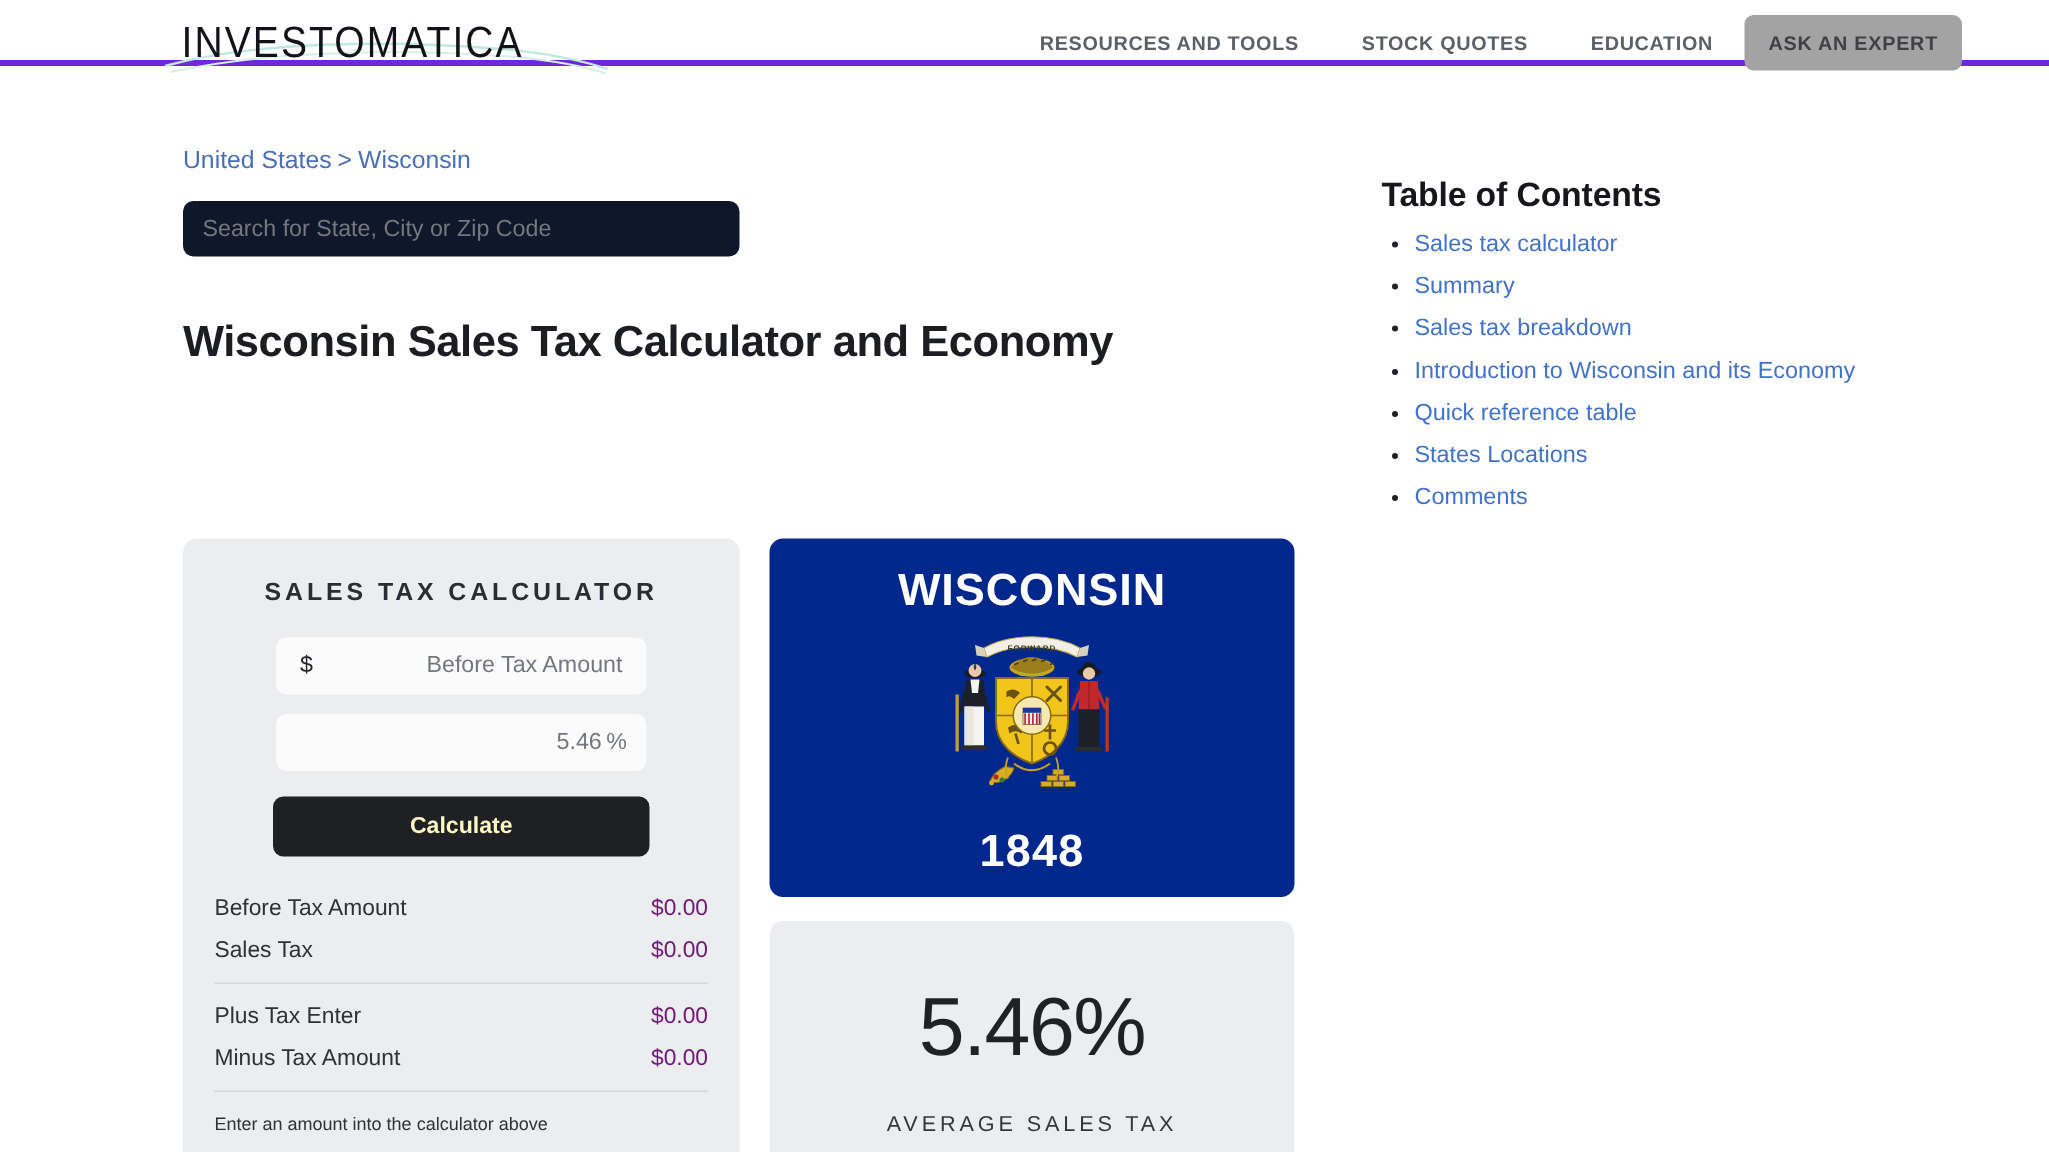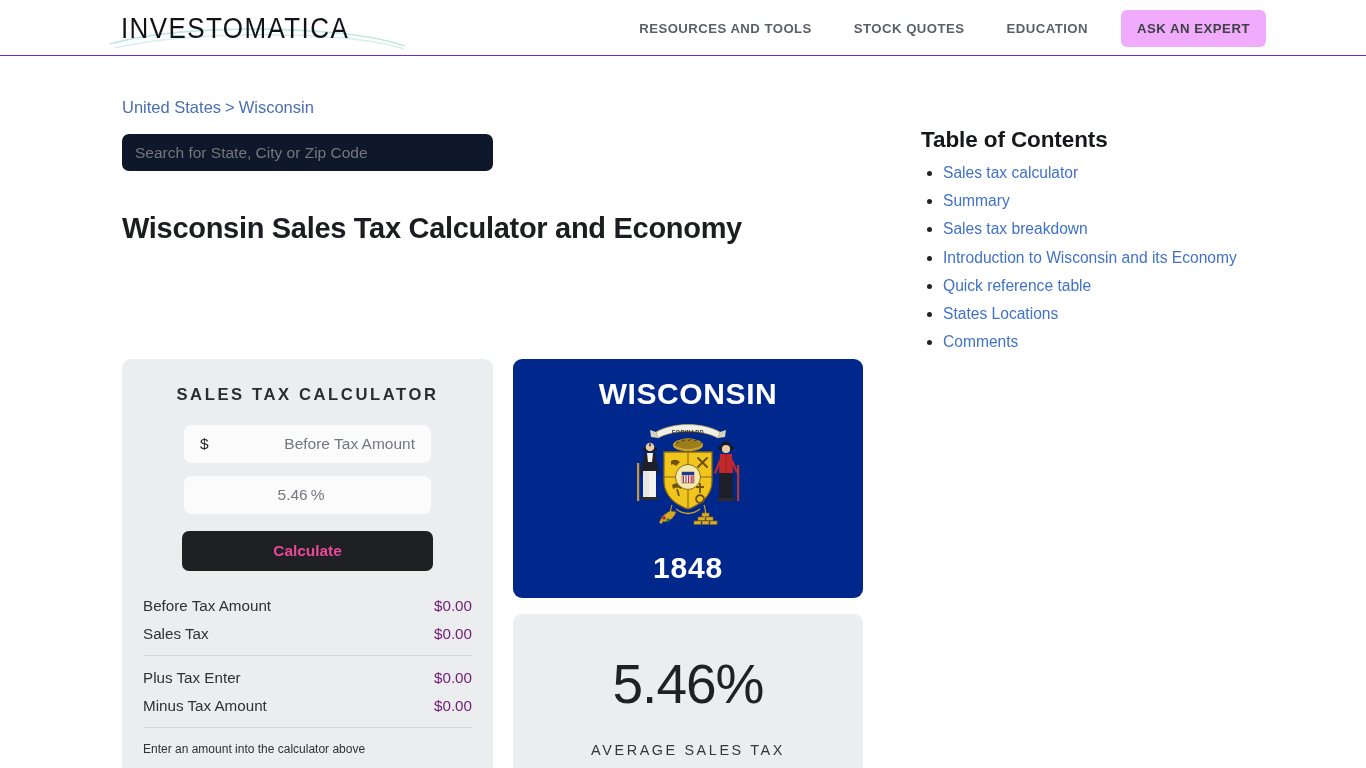--- a/index.html
+++ b/index.html
@@ -8,22 +8,22 @@
     width: 1366px; height: 768px;
     overflow: hidden;
     background: #ffffff;
     font-family: "Liberation Sans", sans-serif;
     -webkit-font-smoothing: antialiased;
   }
 
   
   .header {
     position: absolute; top: 0; left: 0;
-    width: 1366px; height: 56px;
-    border-bottom: 1px solid #6d28d9;
+    width: 1366px; height: 44px;
+    border-bottom: 4px solid #6d28d9;
     background: #ffffff;
   }
   .logo-wrap {
     position: absolute; left: 108px; top: 8px;
     width: 300px; height: 40px;
   }
   .logo-swoosh {
     position: absolute; left: 0; top: 16px;
     width: 300px; height: 26px;
   }
@@ -36,35 +36,34 @@
     color: #111318;
     white-space: nowrap;
     transform: scaleY(1.12);
     transform-origin: left top;
   }
   .nav {
     position: absolute; right: 0; top: 0;
     height: 56px;
     display: flex; align-items: center;
     gap: 0px;
-    padding-right: 100px;
+    padding-right: 58px;
   }
   .nav-item {
     font-size: 13.2px;
     font-weight: 600;
     letter-spacing: 0.45px;
     color: #5b5f66;
     text-transform: uppercase;
     padding: 0 21px;
     cursor: pointer;
     white-space: nowrap;
   }
   .nav-cta {
-    margin-left: 12px;
-    background: #f0abfc;
+    background: #a3a3a3;
     color: #3f4146;
     font-size: 13.2px;
     font-weight: 700;
     letter-spacing: 0.5px;
     text-transform: uppercase;
     padding: 11px 16px;
     border-radius: 6px;
     white-space: nowrap;
     cursor: pointer;
   }
@@ -101,21 +100,21 @@
     margin-top: 36px;
     width: 680px;
     font-size: 29px;
     line-height: 42px;
     font-weight: 700;
     letter-spacing: -0.3px;
     color: #1b1d21;
   }
 
   
-  .toc { position: absolute; left: 921px; top: 71px; width: 400px; }
+  .toc { position: absolute; left: 921px; top: 61px; width: 400px; }
   .toc h2 {
     margin: 0;
     font-size: 22.5px;
     font-weight: 700;
     color: #15171b;
     letter-spacing: -0.1px;
   }
   .toc ul { margin: 10px 0 0 0; padding-left: 22px; list-style: disc; }
   .toc li { margin: 0 0 9.2px 0; }
   .toc li::marker { color: #202225; font-size: 15px; }
@@ -156,29 +155,29 @@
     font-size: 15.5px; color: #24262a;
   }
   .calc-field .value {
     flex: 1;
     text-align: right;
     padding-right: 16px;
     font-size: 15.5px;
     color: #74787e;
     white-space: nowrap;
   }
-  .calc-field .value.with-unit { padding-right: 13px; text-align: center; }
+  .calc-field .value.with-unit { padding-right: 13px; }
   .calc-field .unit { color: #74787e; margin-left: 3px; }
 
   .calc-btn {
     display: block;
     width: 251px; height: 40px;
     margin: 17px auto 0 auto;
     background: #1f2023;
-    color: #ec4899;
+    color: #fef9c3;
     border: none; border-radius: 7px;
     font-family: "Liberation Sans", sans-serif;
     font-size: 15.4px;
     font-weight: 600;
     cursor: pointer;
   }
 
   .res-list { margin-top: 20px; }
   .res-row {
     display: flex; justify-content: space-between; align-items: baseline;

